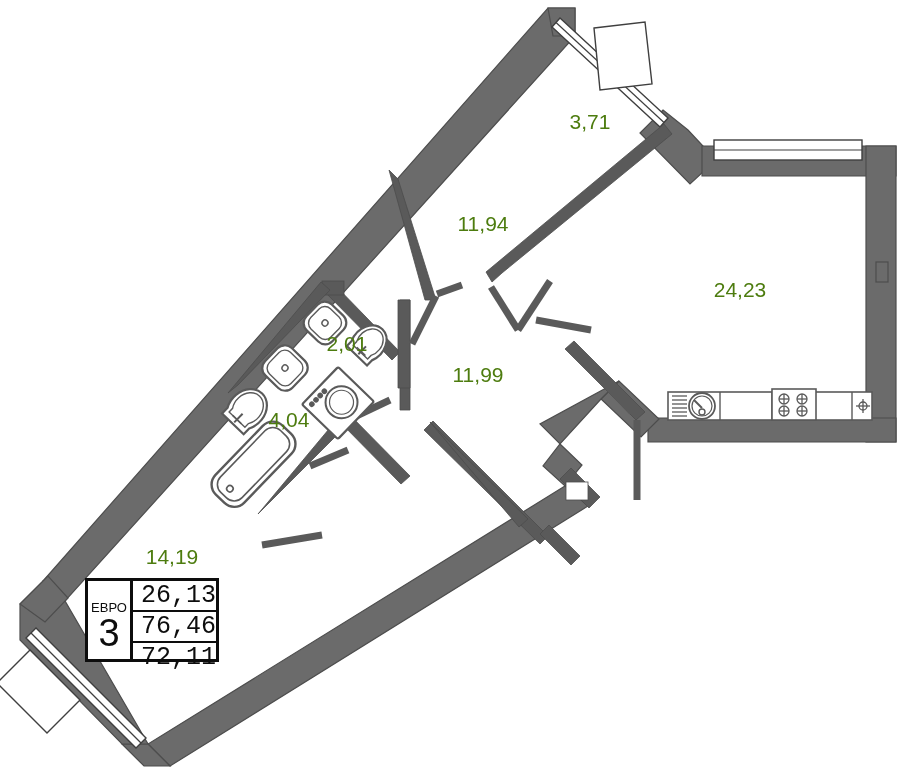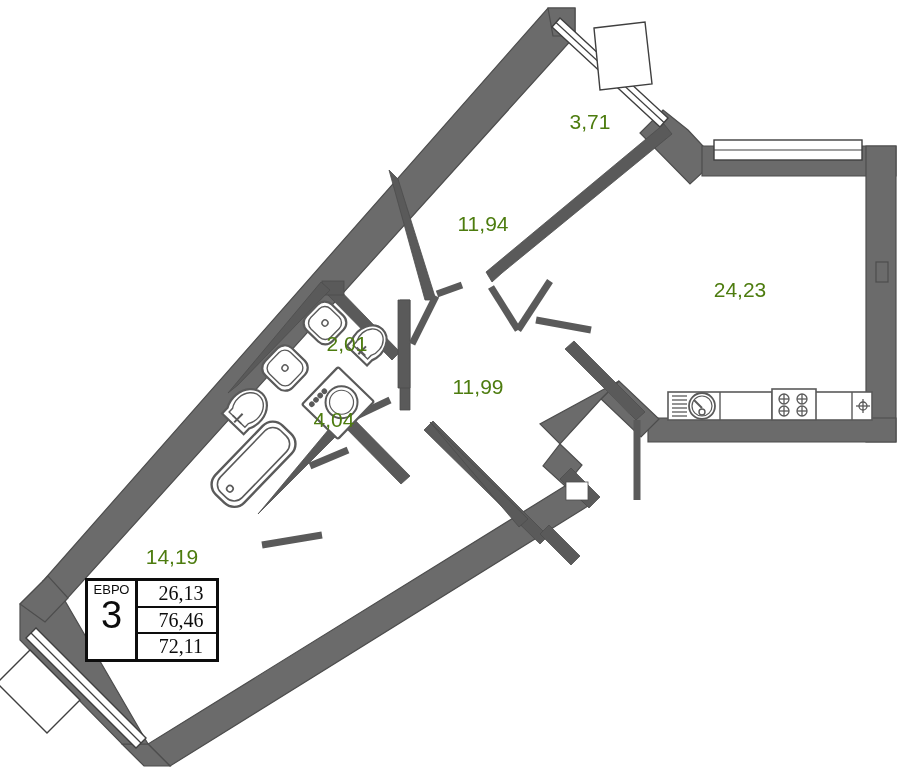--- a/index.html
+++ b/index.html
@@ -51,21 +51,21 @@
     flex-direction: row;
   }
   #legend-left {
     width: 50px;
     border-right: 3px solid #0d0d0d;
     box-sizing: border-box;
     display: flex;
     flex-direction: column;
     align-items: center;
     justify-content: flex-start;
-    padding-top: 1px;
+    padding-top: 19px;
   }
   #legend-euro {
     font-size: 13px;
     color: #0d0d0d;
     line-height: 15px;
     font-family: "Liberation Sans", sans-serif;
   }
   #legend-rooms {
     font-size: 38px;
     line-height: 40px;
@@ -76,25 +76,25 @@
   #legend-right {
     flex: 1;
     display: flex;
     flex-direction: column;
   }
   .legend-cell {
     flex: 1;
     display: flex;
     align-items: center;
     justify-content: center;
-    font-size: 20px;
+    font-size: 25px;
     color: #0d0d0d;
     border-bottom: 2px solid #0d0d0d;
     box-sizing: border-box;
-    font-family: Liberation Serif, serif;
+    font-family: Liberation Mono, monospace;
     padding-left: 8px;
   }
   .legend-cell:last-child {
     border-bottom: none;
     border-radius: 12px;
   }
 </style>
 </head>
 <body>
 
@@ -303,23 +303,23 @@
   </svg>
 
   <div class="area-label" style="left:590px; top:122px;">3,71</div>
 
   <div class="area-label" style="left:483px; top:224px;">11,94</div>
 
   <div class="area-label" style="left:740px; top:281px;margin-top:9px;">24,23</div>
 
   <div class="area-label" style="left:347px; top:344px;">2,01</div>
 
-  <div class="area-label" style="left:289px; top:420px;margin-left:45px;">4,04</div>
-
-  <div class="area-label" style="left:478px; top:375px;margin-top:12px;">11,99</div>
+  <div class="area-label" style="left:289px; top:420px;">4,04</div>
+
+  <div class="area-label" style="left:478px; top:375px;">11,99</div>
 
   <div class="area-label" style="left:172px; top:557px;">14,19</div>
 
   <div id="legend">
     <div id="legend-left">
       <div id="legend-euro">ЕВРО</div>
       <div id="legend-rooms">3</div>
     </div>
     <div id="legend-right">
       <div class="legend-cell">26,13</div>

